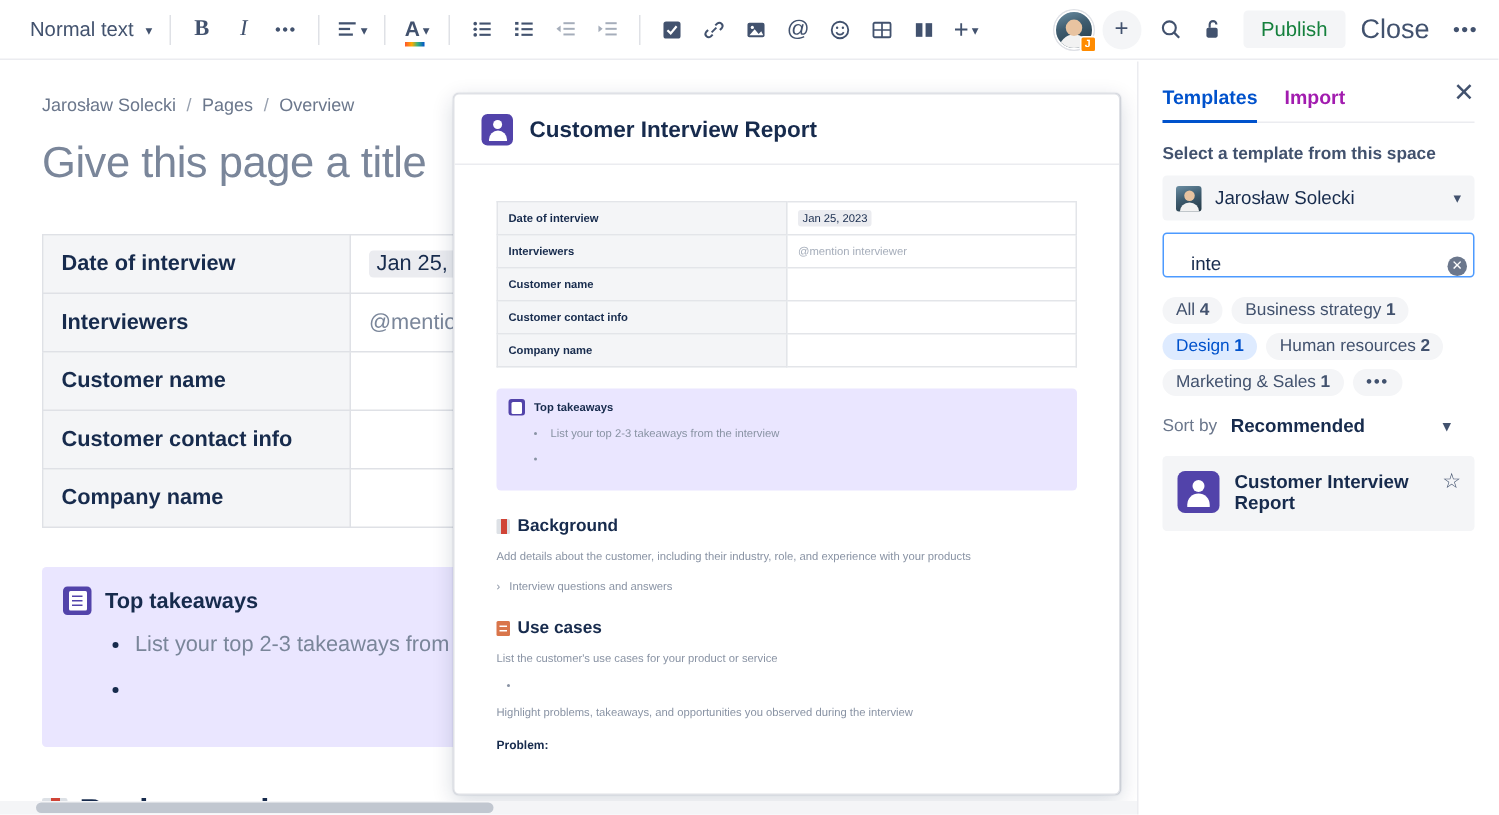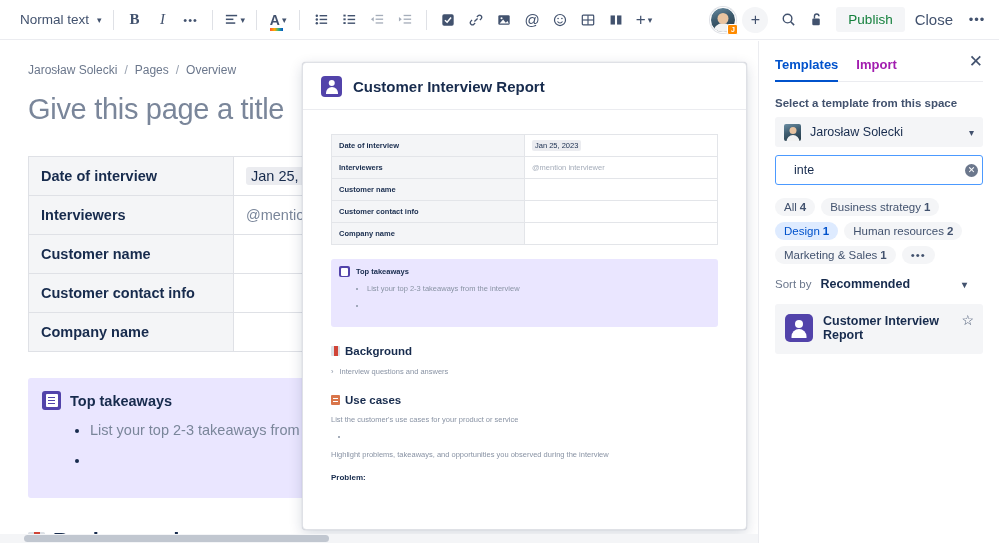--- a/index.html
+++ b/index.html
@@ -73,21 +73,21 @@
   .publish-btn {
     background: #F4F5F7; color: #15803d;
     border: none; border-radius: 3px;
     font-size: 13.5px; padding: 5px 12px;
     font-family: "Liberation Sans", sans-serif;
     cursor: default; margin-left: 6px;
   }
   .close-btn {
     background: transparent; color: #42526E;
     border: none; border-radius: 3px;
-    font-size: 15px; padding: 5px 10px;
+    font-size: 18px; padding: 5px 10px;
     font-family: "Liberation Sans", sans-serif;
     cursor: pointer;
   }
 
   
   .editor {
     position: absolute; top: 41px; left: 0;
     width: 758px; height: 493px;
     background: #fff;
     overflow: hidden;
@@ -333,21 +333,21 @@
   }
   .space-av .f { position: absolute; left: 50%; top: 3px; transform: translateX(-50%);
     width: 7px; height: 7px; border-radius: 50%; background: #e8c3a0; }
   .space-av .b { position: absolute; left: 50%; bottom: -2px; transform: translateX(-50%);
     width: 13px; height: 8px; border-radius: 7px 7px 0 0; background: #f2f2f2; }
   .space-chev { margin-left: auto; font-size: 10px; color: #42526E; }
 
   .search-box {
     margin-top: 8px; height: 30px;
     border: 1.6px solid #4C9AFF; border-radius: 3px;
-    display: flex; align-items: center; gap: 8px;
+    display: flex; align-items: flex-end; gap: 8px;
     padding: 0 8px; background: #fff;
   }
   .search-box input {
     border: none; outline: none; flex: 1;
     font-size: 12.5px; color: #172B4D;
     font-family: "Liberation Sans", sans-serif;
     background: transparent;
   }
   .clear-x {
     width: 13px; height: 13px; border-radius: 50%;
@@ -675,20 +675,21 @@
       <ul class="mini-panel-list">
         <li>List your top 2-3 takeaways from the interview</li>
         <li></li>
       </ul>
     </div>
 
     <div class="mini-h">
       <span class="mini-emoji-book"></span>
       <span>Background</span>
     </div>
+    <div class="mini-sub">Add details about the customer, including their industry, role, and experience with your products</div>
     <div class="mini-expand">
       <span>›</span>
       <span>Interview questions and answers</span>
     </div>
 
     <div class="mini-h">
       <span class="mini-emoji-orange"></span>
       <span>Use cases</span>
     </div>
     <div class="mini-sub">List the customer's use cases for your product or service</div>

